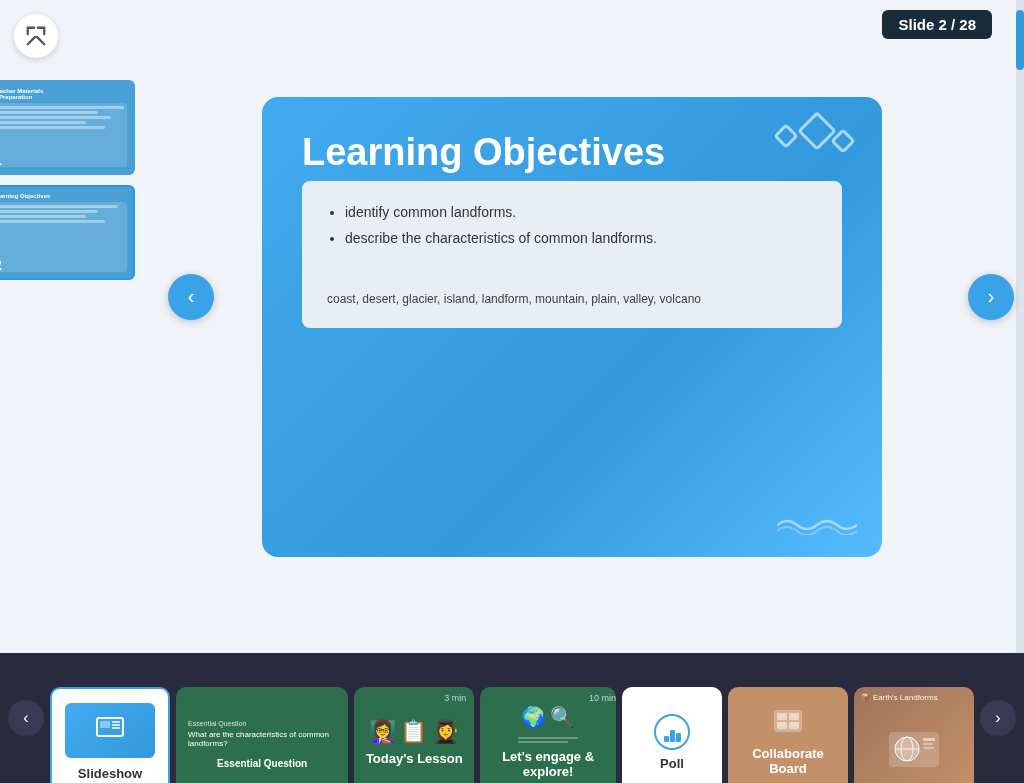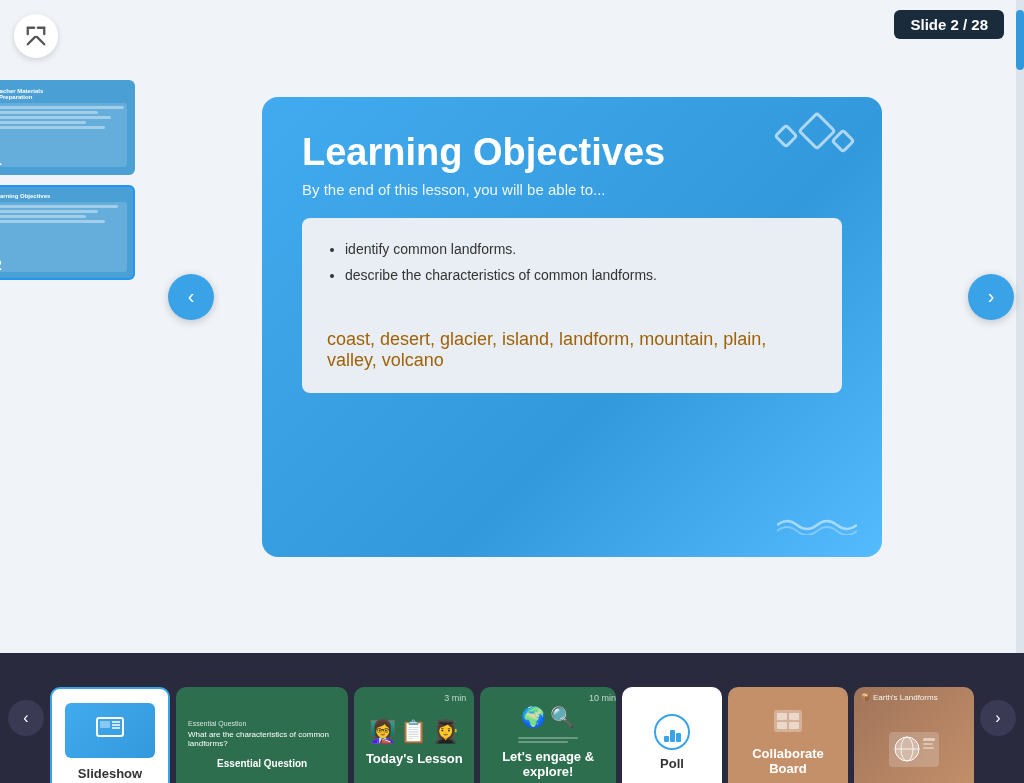--- a/index.html
+++ b/index.html
@@ -19,21 +19,21 @@
       display: flex;
       position: relative;
       background: #f0f4f8;
       overflow: hidden;
     }
 
     
     .slide-counter {
       position: absolute;
       top: 10px;
-      right: 20px;
+      right: 32px;
       background: #1a2b3c;
       color: white;
       padding: 6px 16px;
       border-radius: 6px;
       font-size: 15px;
       font-weight: 600;
       z-index: 10;
     }
 
     
@@ -210,22 +210,22 @@
     .vocab-section {
       padding: 8px 0 0 0;
     }
     .vocab-title {
       font-size: 14px;
       font-weight: 700;
       color: #222;
       margin-bottom: 6px;
     }
     .vocab-terms {
-      font-size: 18px;
-      color: #a16207;
+      font-size: 12px;
+      color: #404040;
     }
 
     
     .scrollbar-track {
       width: 8px;
       background: #dce3ea;
       height: 100%;
       position: absolute;
       right: 0;
       top: 0;
@@ -419,21 +419,20 @@
   <div class="slide-display">
     <div class="main-slide">
 
       <div class="diamonds">
         <div class="diamond small" style="margin-top:10px;"></div>
         <div class="diamond" style="margin-top:0px;"></div>
         <div class="diamond small" style="margin-top:15px; margin-left:-5px;"></div>
       </div>
 
       <h1 class="slide-title">Learning Objectives</h1>
-      <p class="slide-subtitle">By the end of this lesson, you will be able to...</p>
 
       <div class="content-card">
         <ul class="bullet-list">
           <li>identify common landforms.</li>
           <li>describe the characteristics of common landforms.</li>
         </ul>
 
         <div style="height: 30px;"></div>
 
         <div class="vocab-section">

